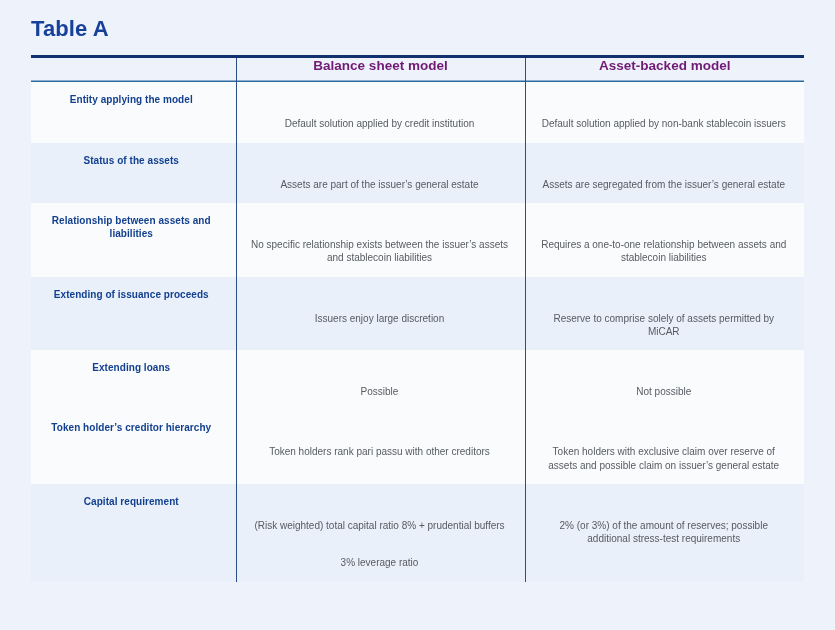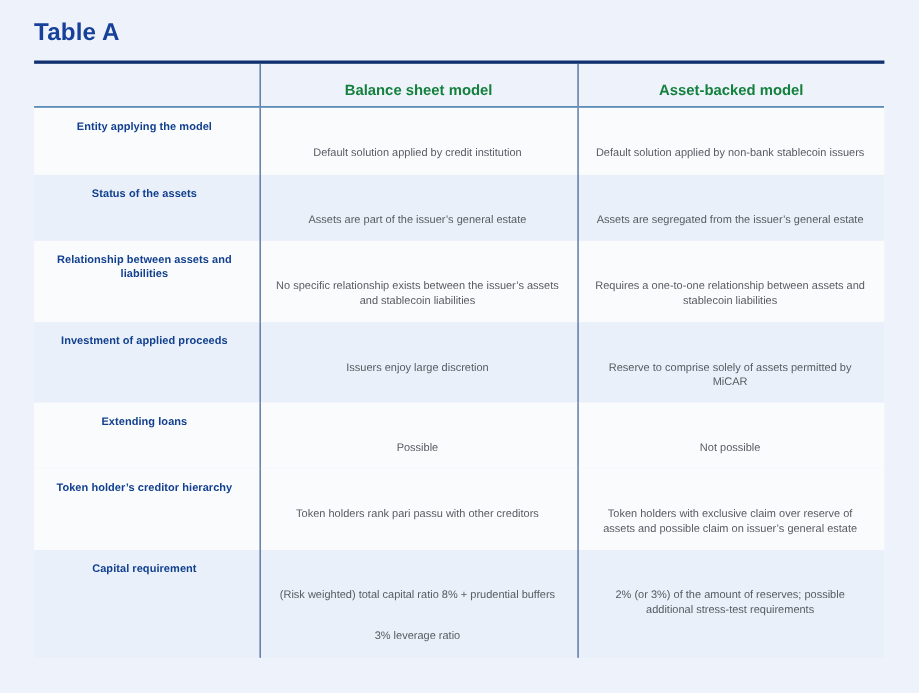--- a/index.html
+++ b/index.html
@@ -55,24 +55,24 @@
   table.comparison {
     width: 100%;
     border-collapse: collapse;
     table-layout: fixed;
   }
   table.comparison col.c-label { width: 205px; }
   table.comparison col.c-bs    { width: 289px; }
   table.comparison col.c-ab    { width: 279px; }
 
   thead th {
-    padding: 16px 0 9px 0;
+    padding: 0 0 9px 0;
     font-size: 13.5px;
     font-weight: bold;
-    color: #15803d;
+    color: #701a75;
     text-align: center;
     vertical-align: middle;
     background: transparent;
   }
   thead th.h-label { background: transparent; }
   thead th.h-col {
     border-left: 1.4px solid #2d4f87;
   }
 
   tbody td {
@@ -146,21 +146,21 @@
         <tr class="band-light">
           <td class="cell-label">Relationship between assets and liabilities</td>
           <td class="cell-value">
             <span class="line">No specific relationship exists between the issuer’s assets and stablecoin liabilities</span>
           </td>
           <td class="cell-value">
             <span class="line">Requires a one-to-one relationship between assets and stablecoin liabilities</span>
           </td>
         </tr>
         <tr class="band-blue">
-          <td class="cell-label">Investment of applied proceeds</td>
+          <td class="cell-label">Extending of issuance proceeds</td>
           <td class="cell-value">
             <span class="line">Issuers enjoy large discretion</span>
           </td>
           <td class="cell-value">
             <span class="line">Reserve to comprise solely of assets permitted by MiCAR</span>
           </td>
         </tr>
         <tr class="band-light">
           <td class="cell-label">Extending loans</td>
           <td class="cell-value">

